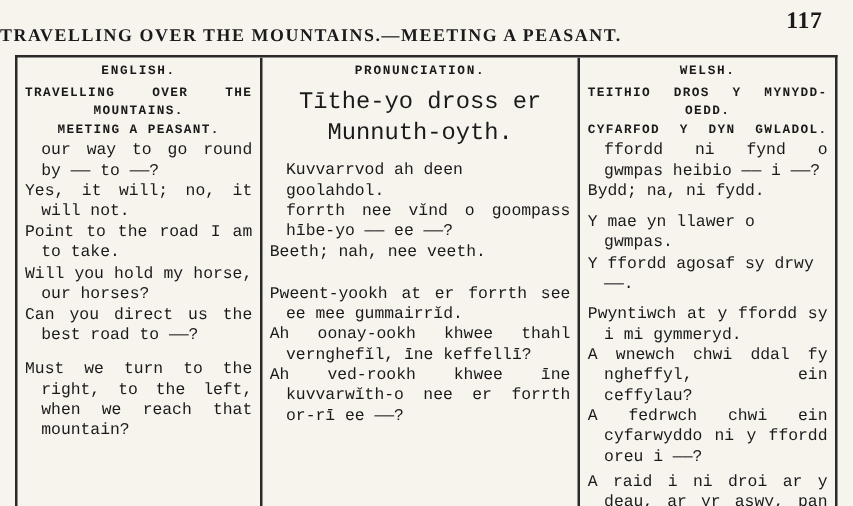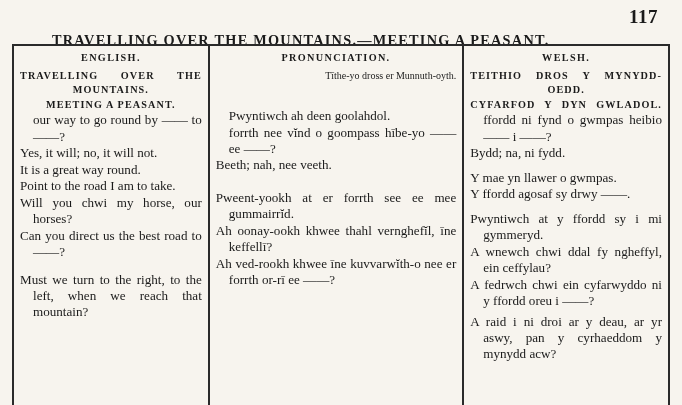--- a/index.html
+++ b/index.html
@@ -17,25 +17,23 @@
     background: #f7f4ee;
     position: relative;
   }
 
   
   .page-head {
     position: absolute;
     top: 0; left: 0; right: 0;
     height: 38px;
     display: flex;
-    align-items: flex-start;
+    align-items: flex-end;
     justify-content: flex-start;
-    padding-left: 52px;
     box-sizing: border-box;
-    margin-top: 32px;
   }
   .head-title {
     font-size: 14.3px;
     font-weight: bold;
     letter-spacing: 1.25px;
     white-space: nowrap;
     text-transform: uppercase;
     font-variant: small-caps;
   }
   .head-folio {
@@ -59,20 +57,21 @@
     border-right: 2px solid #2a2a2a;
     box-sizing: border-box;
     display: flex;
     overflow: hidden;
   }
 
   .col {
     box-sizing: border-box;
     padding: 4px 6px 16px 6px;
     overflow: hidden;
+    font-family: Liberation Mono, monospace;
   }
   .col-english      { width: 195px; }
   .col-pronunciation{ width: 256px; border-left: 2px solid #2a2a2a; }
   .col-welsh        { width: 207px; border-left: 2px solid #2a2a2a; }
 
   .col-head {
     text-align: center;
     font-size: 10.2px;
     font-weight: bold;
     letter-spacing: 1.35px;
@@ -90,25 +89,25 @@
     margin-bottom: 1px;
   }
   .sect-title.just {
     text-align: justify;
     text-align-last: justify;
   }
   .sect-title.center { text-align: center; }
   .sect-title.left   { text-align: center; }
 
   .sect-title-italic {
-    font-size: 10px;
+    font-size: 19px;
     line-height: 1.3;
-    margin-bottom: 18px;
+    margin-bottom: 2px;
     font-style: normal;
-    text-align: right;
+    text-align: center;
   }
 
   
   .entry {
     font-size: 13.1px;
     line-height: 1.235;
     margin: 0 0 0.5px 0;
     padding-left: 13px;
     text-indent: -13px;
   }
@@ -136,35 +135,34 @@
 
   <div class="col col-english">
     <div class="col-head">ENGLISH.</div>
 
     <div class="sect-title just">TRAVELLING OVER THE</div>
     <div class="sect-title center">MOUNTAINS.</div>
     <div class="sect-title left">MEETING A PEASANT.</div>
 
     <div class="entry hang just">our way to go round by —— to ——?</div>
     <div class="entry just">Yes, it will; no, it will not.</div>
-    <div class="entry">It is a great way round.</div>
     <div class="entry just">Point to the road I am to take.</div>
-    <div class="entry just">Will you chwi my horse, our horses?</div>
+    <div class="entry just">Will you hold my horse, our horses?</div>
     <div class="entry just">Can you direct us the best road to ——?</div>
     <div class="gap-lg"></div>
     <div class="entry just">Must we turn to the right, to the left, when we reach that mountain?</div>
   </div>
 
   <div class="col col-pronunciation">
     <div class="col-head">PRONUNCIATION.</div>
 
     <div class="sect-title-italic">Tīthe-yo dross er Munnuth-oyth.</div>
     <div class="gap"></div>
 
-    <div class="entry hang">Pwyntiwch ah deen goolahdol.</div>
+    <div class="entry hang">Kuvvarrvod ah deen goolahdol.</div>
     <div class="entry hang just">forrth nee vĭnd o goompass hībe-yo —— ee ——?</div>
     <div class="entry">Beeth; nah, nee veeth.</div>
     <div class="gap"></div>
     <div class="gap"></div>
     <div class="entry just">Pweent-yookh at er forrth see ee mee gummairrĭd.</div>
     <div class="entry just">Ah oonay-ookh khwee thahl vernghefĭl, īne keffellī?</div>
     <div class="entry just">Ah ved-rookh khwee īne kuvvarwĭth-o nee er forrth or-rī ee ——?</div>
     <div class="gap-sm"></div>
   </div>
 

